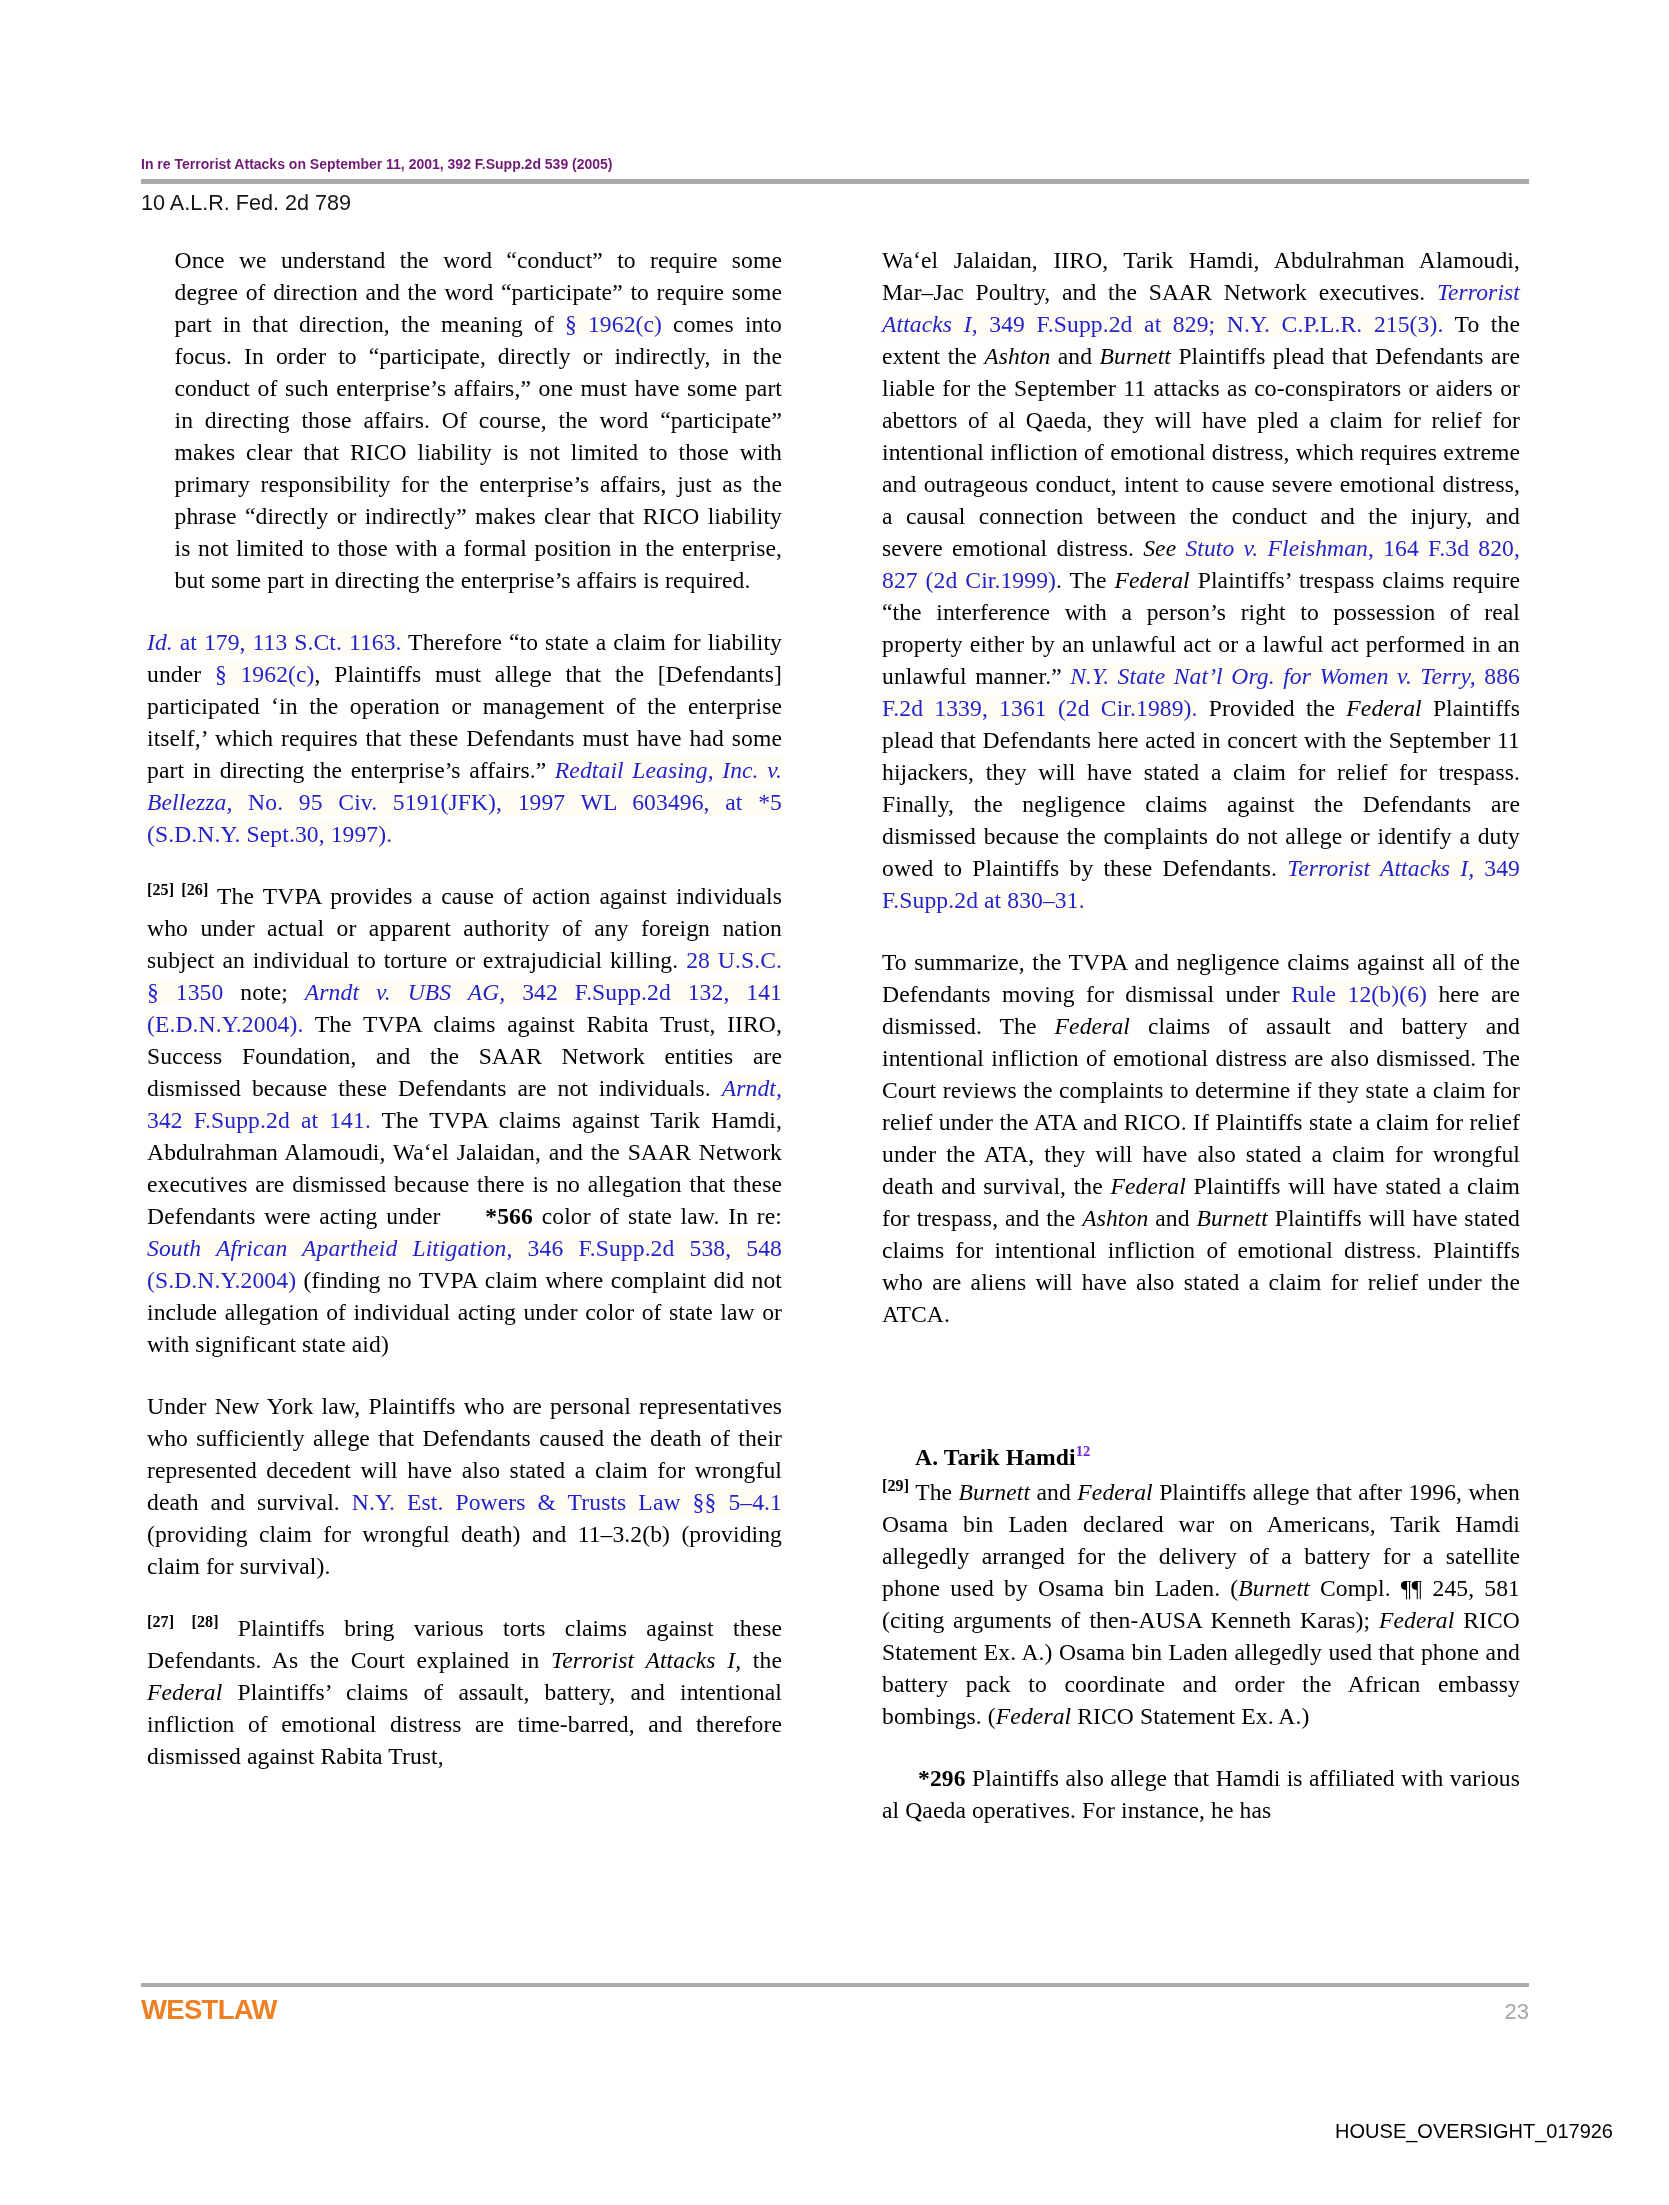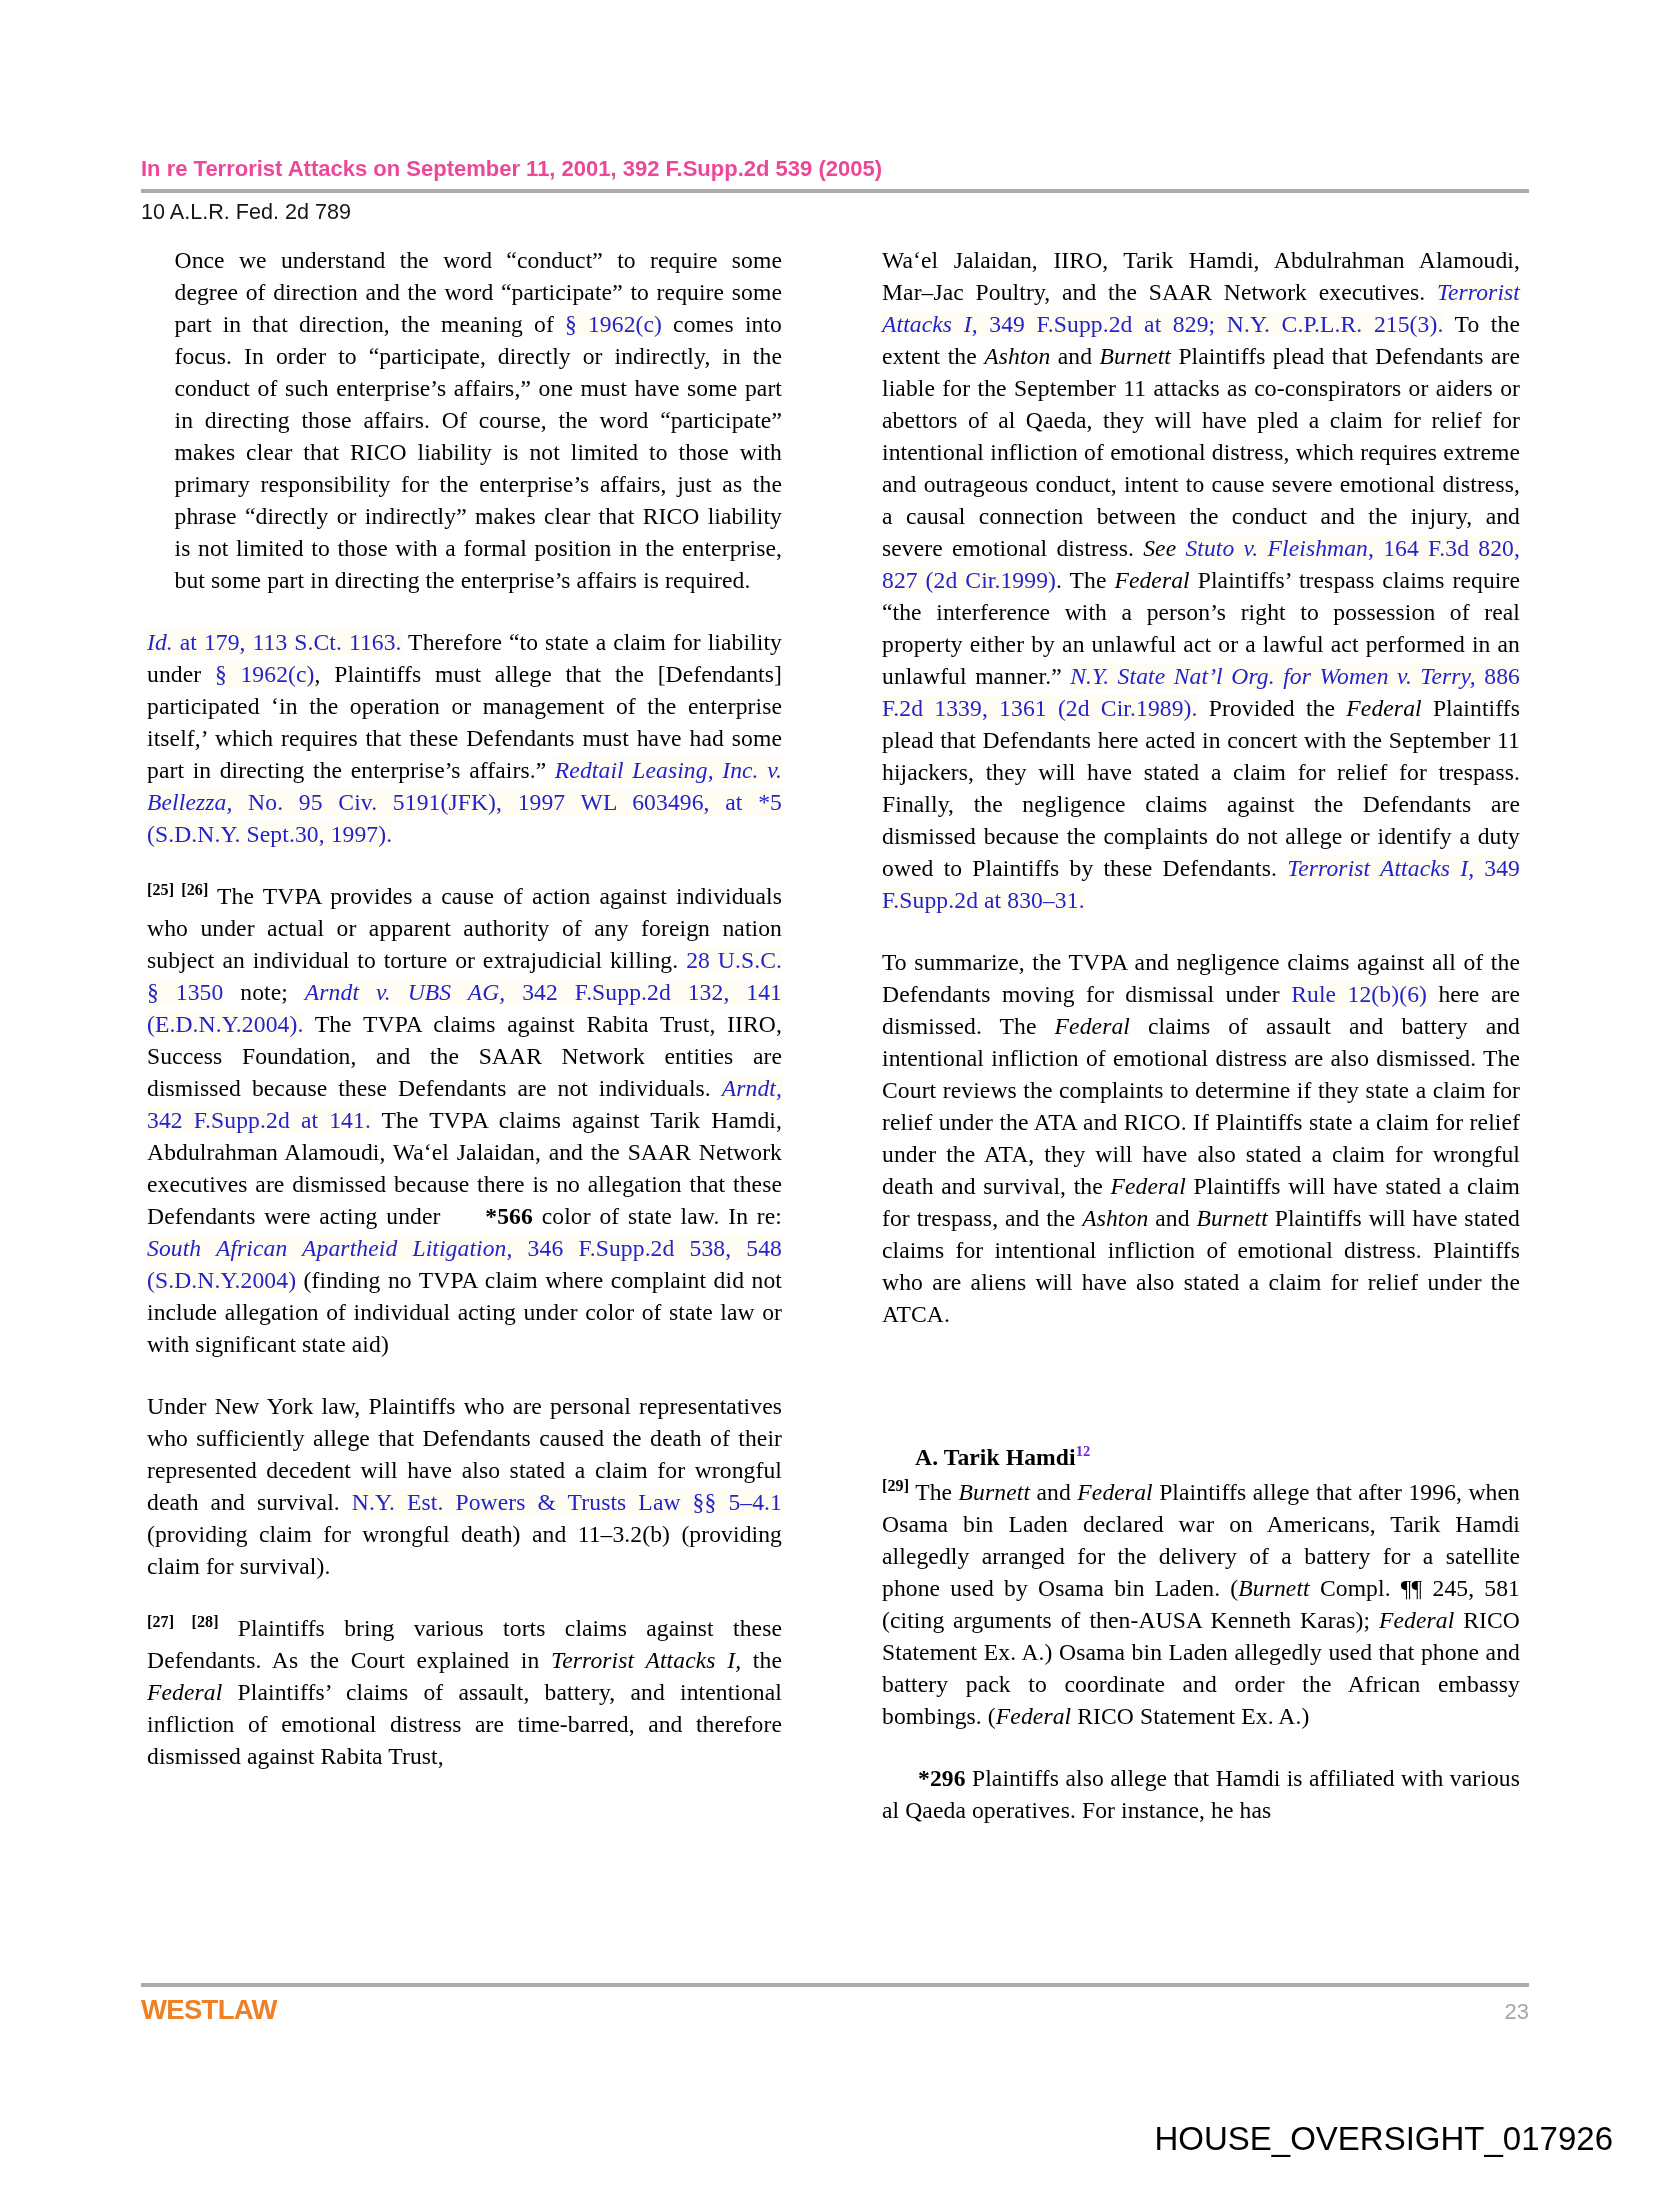--- a/index.html
+++ b/index.html
@@ -2,21 +2,21 @@
 <html style="font-size:10.5px"><head>
 <meta charset="utf-8">
 <style>
   html,body{margin:0;padding:0;background:#e8e8e8;}
   .page{position:relative;width:1669px;height:2205px;background:#ffffff;
         font-family:"Liberation Serif", serif;color:#000;overflow:hidden;margin:0 auto;}
 
   
   .header{position:absolute;left:141px;top:156px;width:1388px;}
   .header-title{font-family:"Liberation Sans",sans-serif;font-weight:bold;
-                font-size:22px;color:#ec4899;line-height:1.2;}
+                font-size:14px;color:#701a75;line-height:1.2;}
   .header-rule{height:4.6px;background:#ababab;margin-top:6.5px;}
   .header-cite{font-family:"Liberation Sans",sans-serif;font-size:21.6px;
                color:#161616;margin-top:5.9px;}
 
   
   .col{position:absolute;top:244px;font-size:23.6px;line-height:32px;
        text-align:justify;letter-spacing:0.1px;}
   .col-left{left:147px;width:635px;}
   .col-right{left:882px;width:638px;}
   .para{margin:0 0 30px 0;}
@@ -36,21 +36,21 @@
   
   .footer-rule{position:absolute;left:141px;top:1983px;width:1388px;height:3.9px;background:#ababab;}
   .footer{position:absolute;left:141px;top:1994px;width:1388px;display:flex;
           align-items:baseline;font-family:"Liberation Sans",sans-serif;gap:32px;}
   .brand{color:#ef8023;font-weight:bold;font-size:27.5px;letter-spacing:-0.7px;}
   .copyright{color:#a6a6a6;font-size:22px;margin-left:27.5px;}
   .page-num{color:#a6a6a6;font-size:22px;margin-left:auto;}
 
   
   .stamp{position:absolute;right:56px;top:2120px;font-family:"Liberation Sans",sans-serif;
-         font-size:33px;color:#000;}
+         font-size:20px;color:#000;}
 </style>
 </head>
 <body>
 
 <div class="page">
 
   <div class="header">
     <div class="header-title">In re Terrorist Attacks on September 11, 2001, 392 F.Supp.2d 539 (2005)</div>
     <div class="header-rule"></div>
     <div class="header-cite">10 A.L.R. Fed. 2d 789</div>

